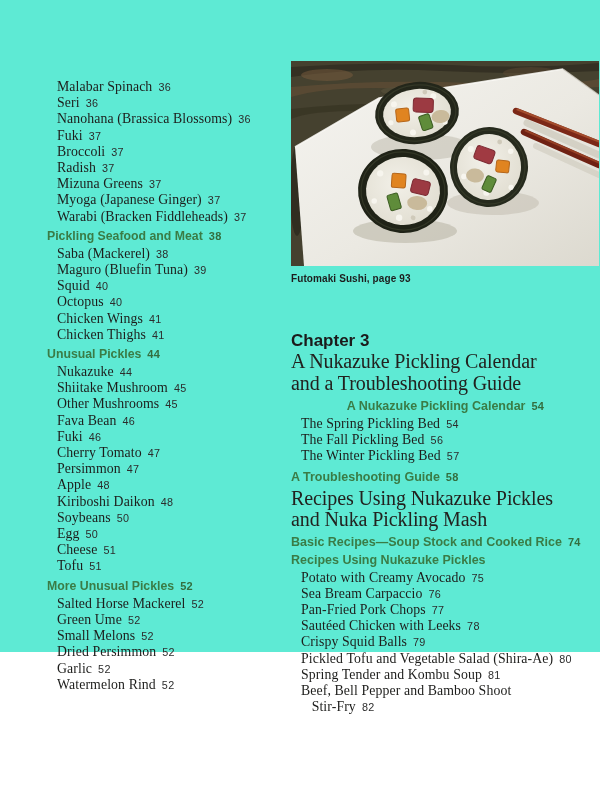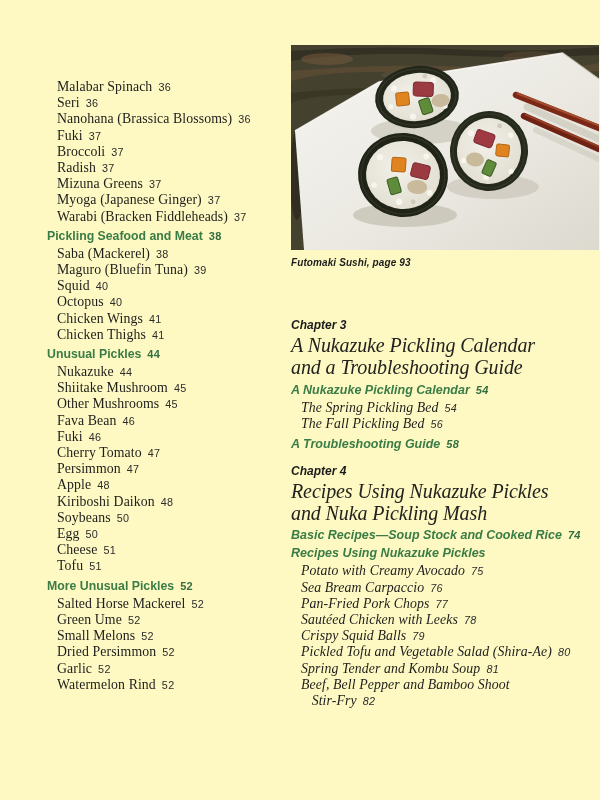--- a/index.html
+++ b/index.html
@@ -1,40 +1,40 @@
 <!DOCTYPE html>
 <html><head>
 <meta charset="utf-8">
 <style>
   html,body{margin:0;padding:0;background:#ffffff;}
   body{width:600px;height:800px;overflow:hidden;}
-  .page{position:relative;width:600px;height:800px;background:#fef9c3;color:#1d1d1b;
+  .page{position:relative;width:600px;height:652px;background:#5eead4;color:#1d1d1b;
         font-family:"Liberation Serif","DejaVu Serif",serif;}
   
   .left-col{position:absolute;left:47px;top:79px;width:238px;}
   .toc-list{list-style:none;margin:0;padding:0;}
   .toc-item{font-size:13.8px;line-height:16.2px;padding-left:10px;white-space:pre;letter-spacing:0.1px;}
   .pg{font-family:"Liberation Sans","DejaVu Sans",sans-serif;font-size:10.8px;
       margin-left:6px;color:#2c2c2c;letter-spacing:0.3px;}
   .toc-heading{font-family:"Liberation Sans","DejaVu Sans",sans-serif;font-weight:bold;
       font-size:12.3px;line-height:15px;color:#3a7c46;margin:4px 0 2px 0;white-space:pre;}
   .toc-heading .pg{color:#336e3f;font-weight:bold;font-size:11px;}
   
-  .right-col{position:absolute;left:291px;top:45px;width:309px;font-style:italic;}
+  .right-col{position:absolute;left:291px;top:61px;width:309px;}
   .photo-wrap{width:308px;height:205px;overflow:hidden;line-height:0;}
   .caption{font-family:"Liberation Sans","DejaVu Sans",sans-serif;font-weight:bold;
       font-size:10px;line-height:12px;margin-top:7px;color:#1d1d1d;letter-spacing:0.1px;}
   .chapter-label{font-family:"Liberation Sans","DejaVu Sans",sans-serif;font-weight:bold;
-      font-size:12px;line-height:14px;color:#1b1b1b;}
+      font-size:17px;line-height:14px;color:#1b1b1b;}
   .ch3-label{margin-top:49px;}
   .ch4-label{margin-top:12px;}
   .chapter-title{font-size:20px;line-height:21.5px;margin-top:3px;color:#22221f;
       white-space:pre;letter-spacing:-0.1px;}
   .right-col .toc-heading{font-size:12.5px;}
-  .gh-cal{margin-top:5px;}
+  .gh-cal{margin-top:5px;text-align:center;}
   .gh-trouble{margin-top:5px;}
   .gh-basic{margin-top:4px;}
   .gh-recipes{margin-top:3px;}
 </style>
 </head>
 <body>
 
 <div class="page">
 
   <div class="left-col">
@@ -230,24 +230,24 @@
 and a Troubleshooting Guide</div>
 
     <div class="toc-heading gh-cal"><span>A Nukazuke Pickling Calendar</span><span class="pg">54</span></div>
     <ul class="toc-list">
 
         <li class="toc-item"><span class="lbl">The Spring Pickling Bed</span><span class="pg">54</span></li>
 
 
         <li class="toc-item"><span class="lbl">The Fall Pickling Bed</span><span class="pg">56</span></li>
 
+        <li class="toc-item"><span class="lbl">The Winter Pickling Bed</span><span class="pg">57</span></li>
       </ul>
     <div class="toc-heading gh-trouble"><span>A Troubleshooting Guide</span><span class="pg">58</span></div>
 
-    <div class="chapter-label ch4-label">Chapter 4</div>
     <div class="chapter-title">Recipes Using Nukazuke Pickles
 and Nuka Pickling Mash</div>
 
     <div class="toc-heading gh-basic"><span>Basic Recipes—Soup Stock and Cooked Rice</span><span class="pg">74</span></div>
     <div class="toc-heading gh-recipes"><span>Recipes Using Nukazuke Pickles</span><span class="pg"></span></div>
     <ul class="toc-list">
 
         <li class="toc-item"><span class="lbl">Potato with Creamy Avocado</span><span class="pg">75</span></li>
 
         <li class="toc-item"><span class="lbl">Sea Bream Carpaccio</span><span class="pg">76</span></li>

